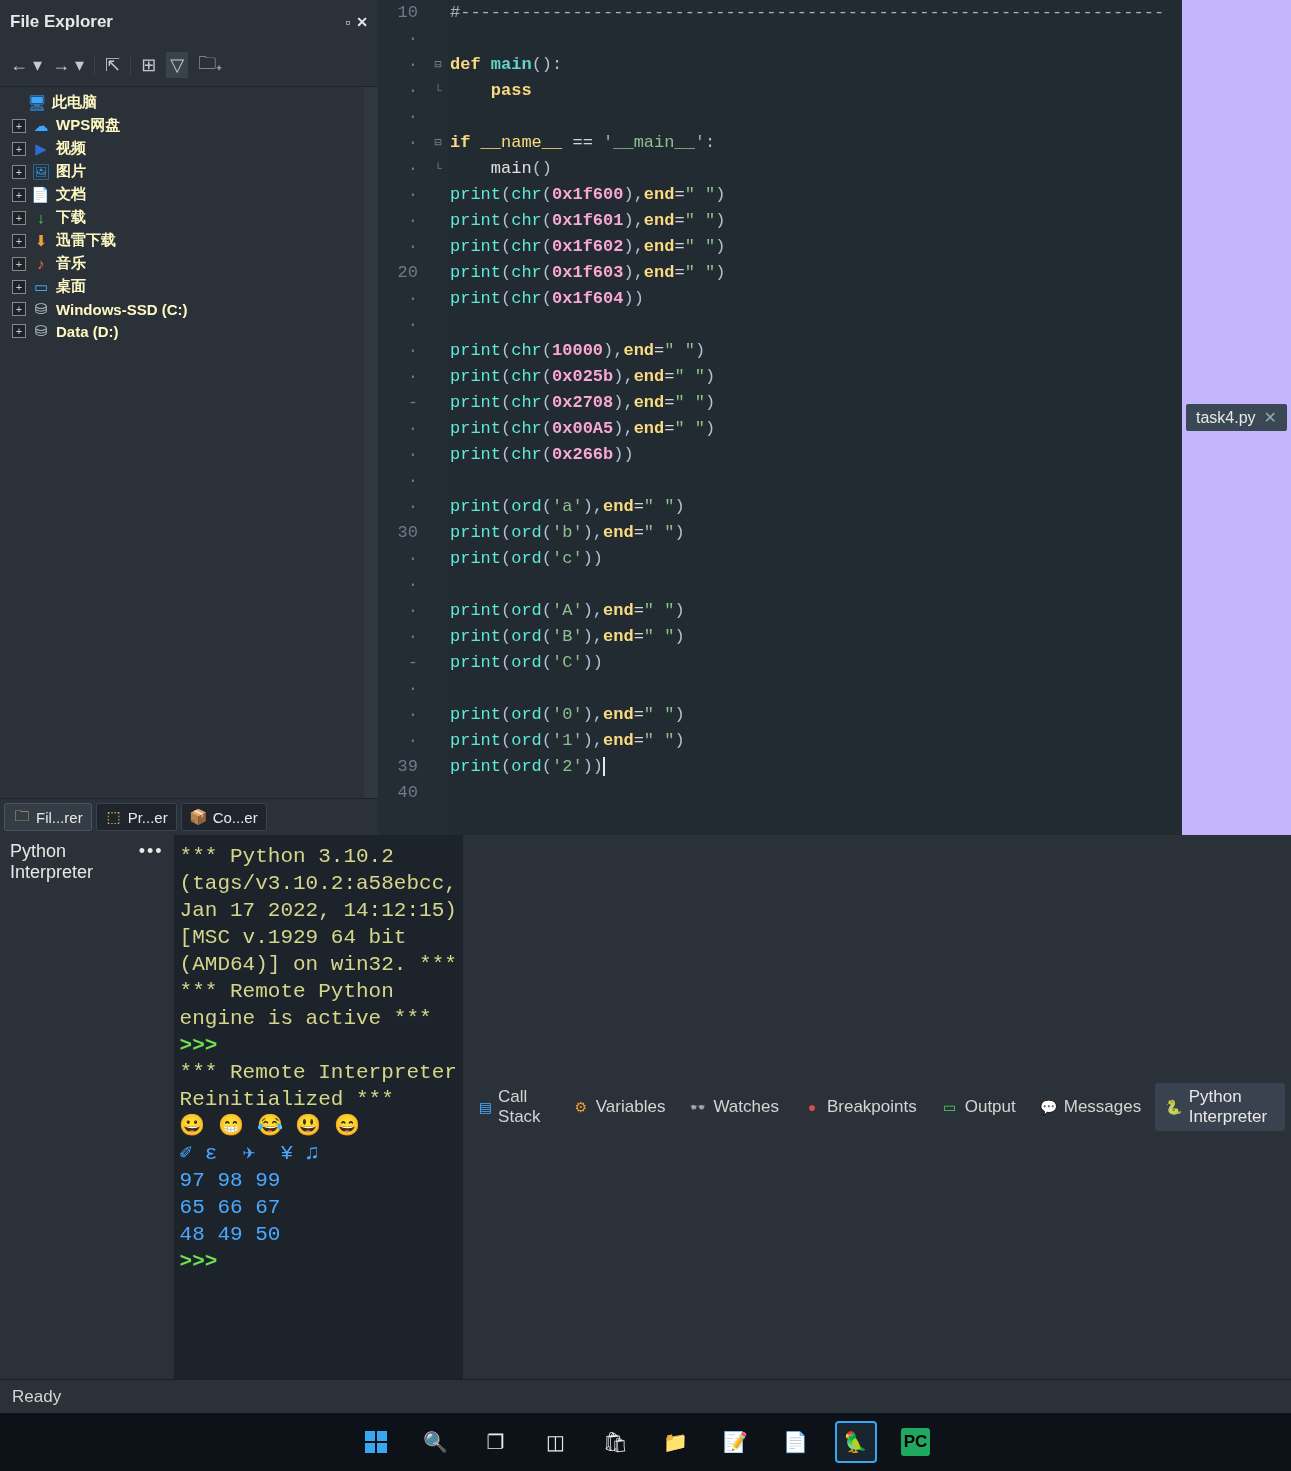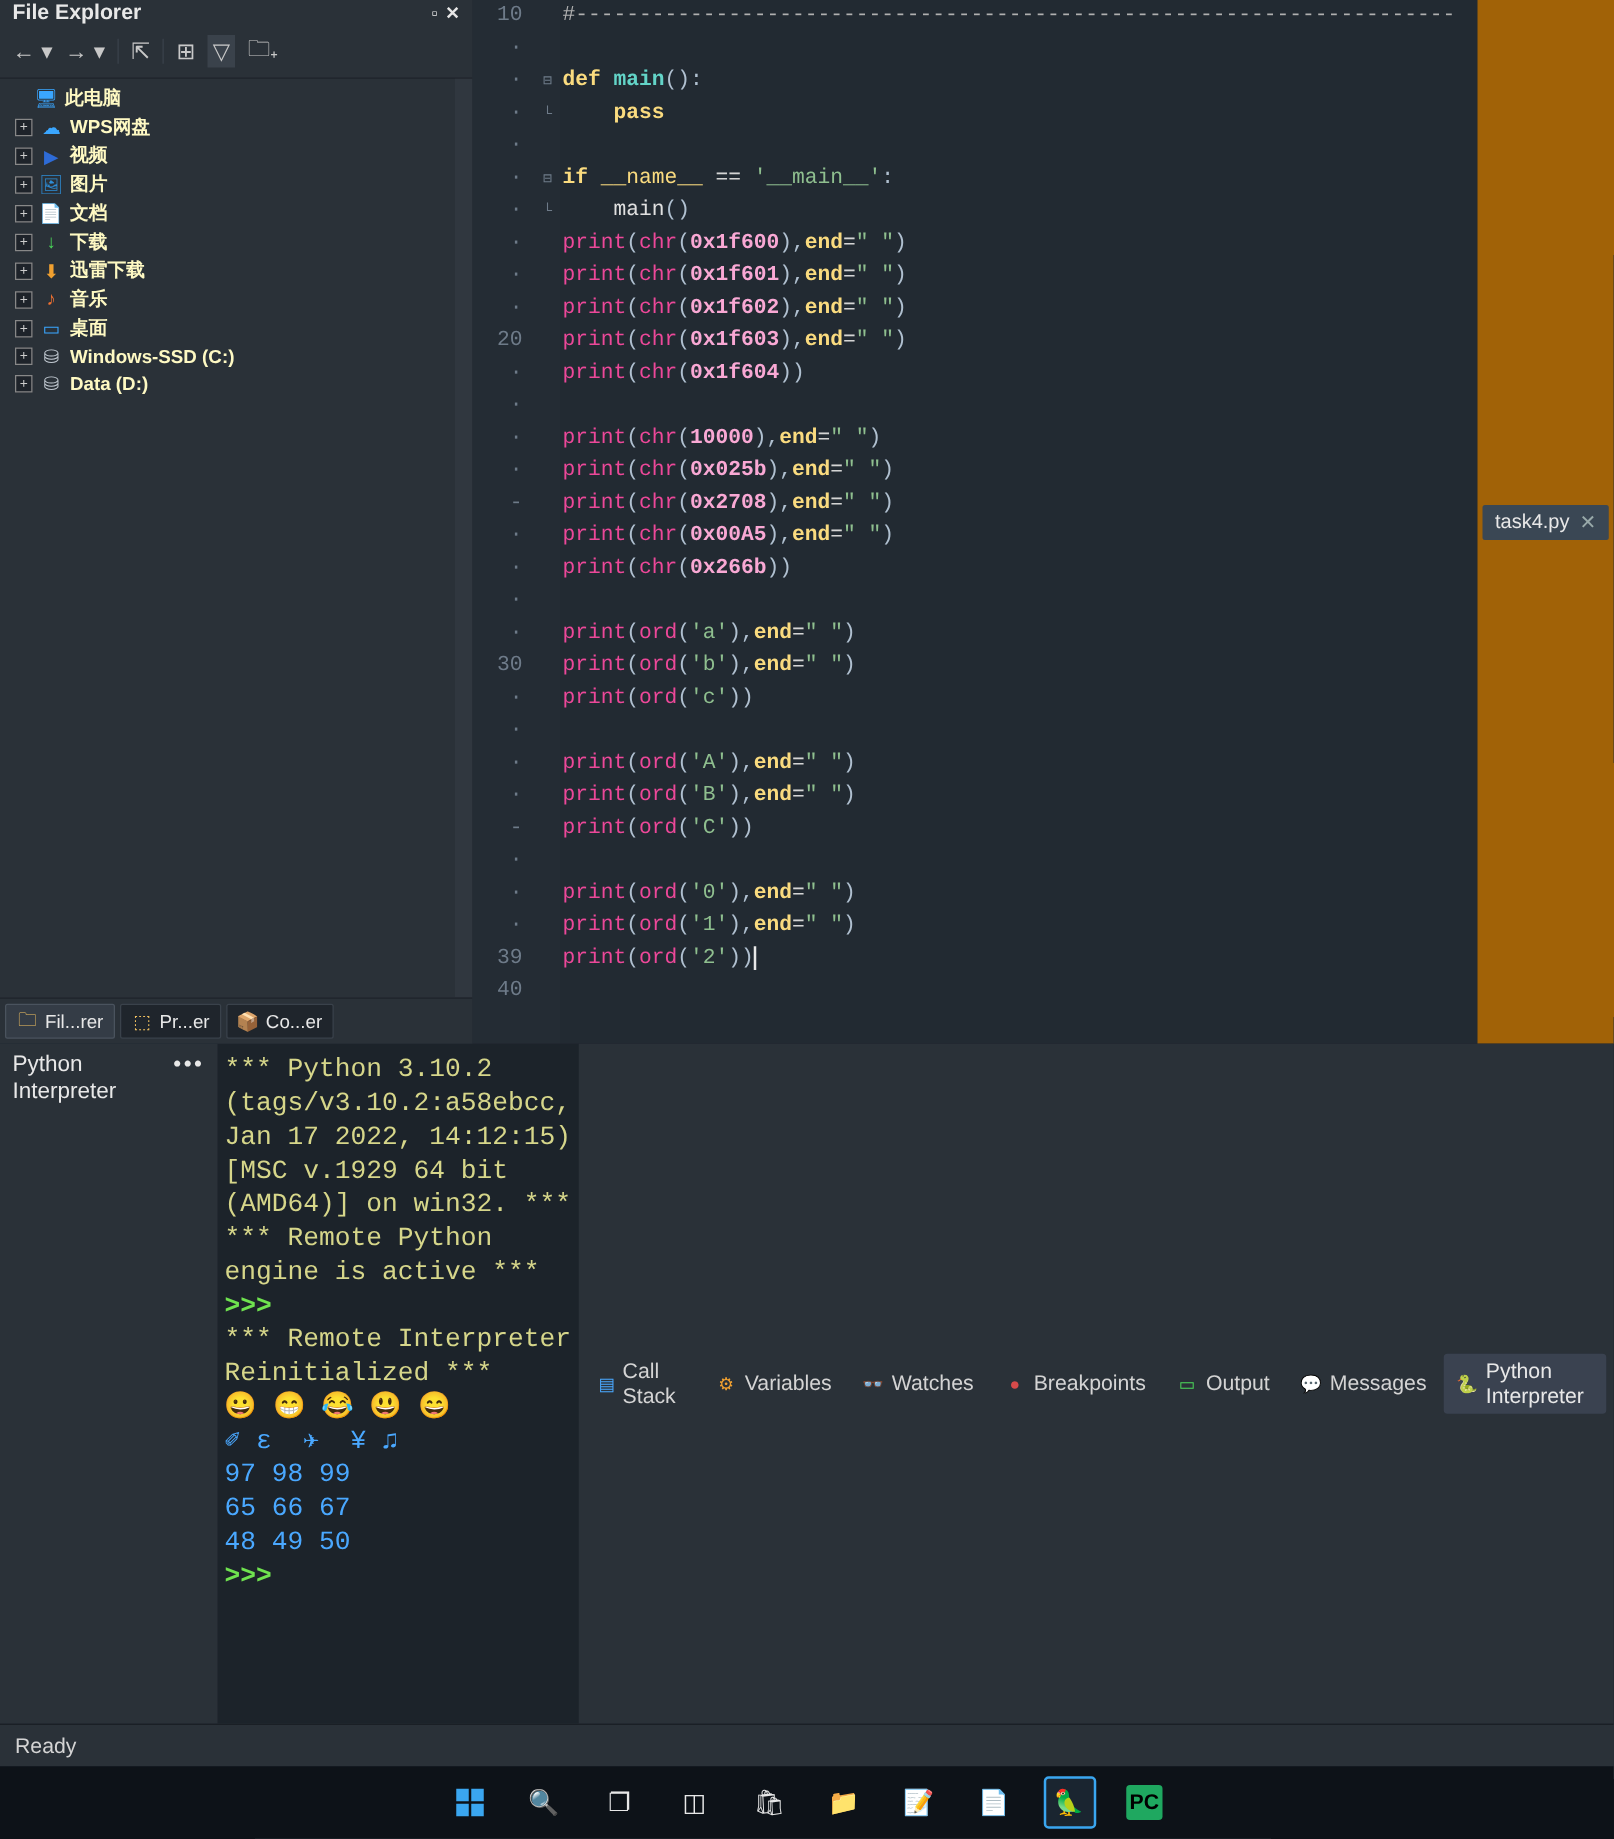--- a/index.html
+++ b/index.html
@@ -21,21 +21,21 @@
 .left-panel {
   width: 378px;
   background: #2a3138;
   display: flex;
   flex-direction: column;
 }
 .panel-title {
   display: flex;
   align-items: center;
   justify-content: space-between;
-  padding: 0 10px;
+  padding: 12px 10px;
   font-size: 17px;
   font-weight: 600;
   color: #e8e8e8;
   background: #2a3138;
   gap: 37px;
 }
 .panel-title-icons { display: flex; gap: 6px; }
 .panel-title-icons span { cursor: pointer; font-size: 14px; color: #e8e8e8; }
 .toolbar {
   display: flex;
@@ -143,32 +143,32 @@
   flex: 1;
   background: #222a32;
   color: #e0e0e0;
   padding-left: 2px;
   white-space: pre;
 }
 .code .row { height: 26px; }
 .tk-comment { color: #b0b0b0; }
 .tk-kw { color: #fadb7f; font-weight: bold; }
 .tk-fn { color: #63d4c8; font-weight: bold; }
-.tk-builtin { color: #ec4899; }
+.tk-builtin { color: #5eead4; }
 .tk-num { color: #f9a8d4; font-weight: bold; }
 .tk-str { color: #8fbf8f; }
 .tk-punct { color: #b0c0d0; }
 .tk-op { color: #d4d4d4; }
 .tk-dunder { color: #fadb7f; }
 .tk-call { color: #e0e0e0; }
 .cursor-caret { border-right: 2px solid #e8e8e8; }
 .editor-tabs {
   display: flex;
   align-items: center;
-  background: #a16207;
+  background: #c4b5fd;
   padding: 4px;
   gap: 4px;
 }
 .editor-tab {
   display: flex;
   align-items: center;
   gap: 8px;
   padding: 4px 10px;
   background: #3a4754;
   border-radius: 2px;

